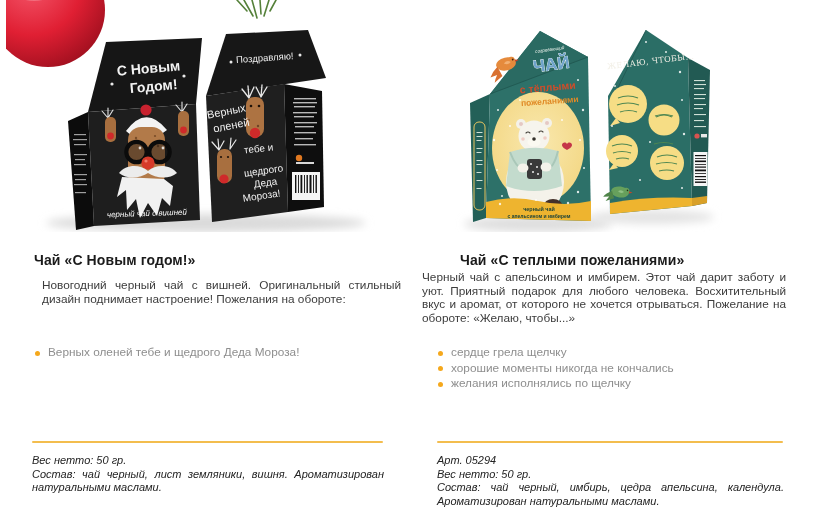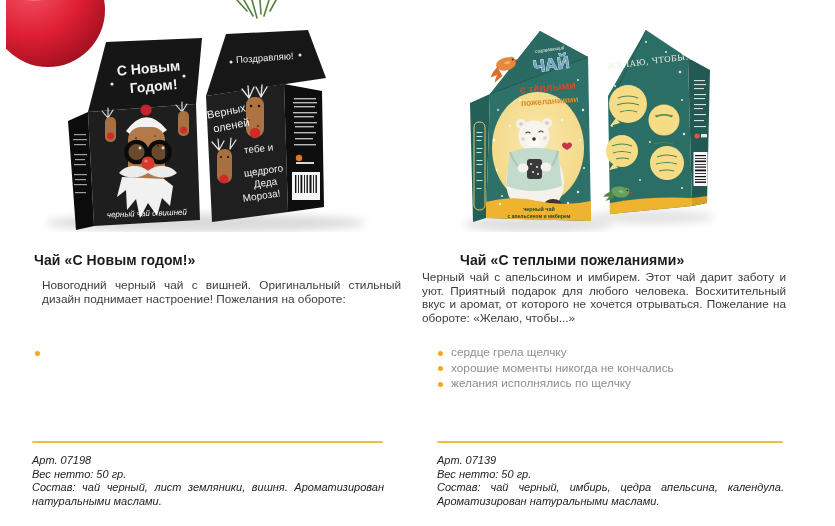--- a/index.html
+++ b/index.html
@@ -369,25 +369,25 @@
   </g>
 </svg>
 </div>
 
 <section>
   <h2 class="abs title" style="left:34px;top:240px;width:360px">Чай «С Новым годом!»</h2>
   <p class="abs desc" style="left:34px;top:271px;width:359px;margin:8px">Новогодний черный чай с вишней. Оригинальный стильный дизайн поднимает настроение! Пожелания на обороте:</p>
   <ul class="abs bullets" style="left:34px;top:345px;width:360px">
     <li>
       <span class="dot"></span>
+      <span>Верных оленей тебе и щедрого Деда Мороза!</span>
     </li>
   </ul>
   <div class="divider" style="left:32px;top:441px;width:351px"></div>
   <div class="abs details" style="left:32px;top:454px;width:352px">
-    <div>Арт. 07198</div>
     <div>Вес нетто: 50 гр.</div>
     <div class="comp">Состав: чай черный, лист земляники, вишня. Ароматизирован натуральными маслами.</div>
   </div>
 </section>
 
 <section>
   <h2 class="abs title" style="left:460px;top:240px;width:366px">Чай «С теплыми пожеланиями»</h2>
   <p class="abs desc" style="left:422px;top:271px;width:364px;margin:0">Черный чай с апельсином и имбирем. Этот чай дарит заботу и уют. Приятный подарок для любого человека. Восхитительный вкус и аромат, от которого не хочется отрываться. Пожелание на обороте: «Желаю, чтобы...»</p>
   <ul class="abs bullets" style="left:437px;top:345px;width:364px">
     <li>
@@ -398,17 +398,17 @@
       <span class="dot"></span>
       <span>хорошие моменты никогда не кончались</span>
     </li>
     <li>
       <span class="dot"></span>
       <span>желания исполнялись по щелчку</span>
     </li>
   </ul>
   <div class="divider" style="left:437px;top:441px;width:346px"></div>
   <div class="abs details" style="left:437px;top:454px;width:347px">
-    <div>Арт. 07139</div>
+    <div>Арт. 05294</div>
     <div>Вес нетто: 50 гр.</div>
     <div class="comp">Состав: чай черный, имбирь, цедра апельсина, календула. Ароматизирован натуральными маслами.</div>
   </div>
 </section>
 
 </body></html>

